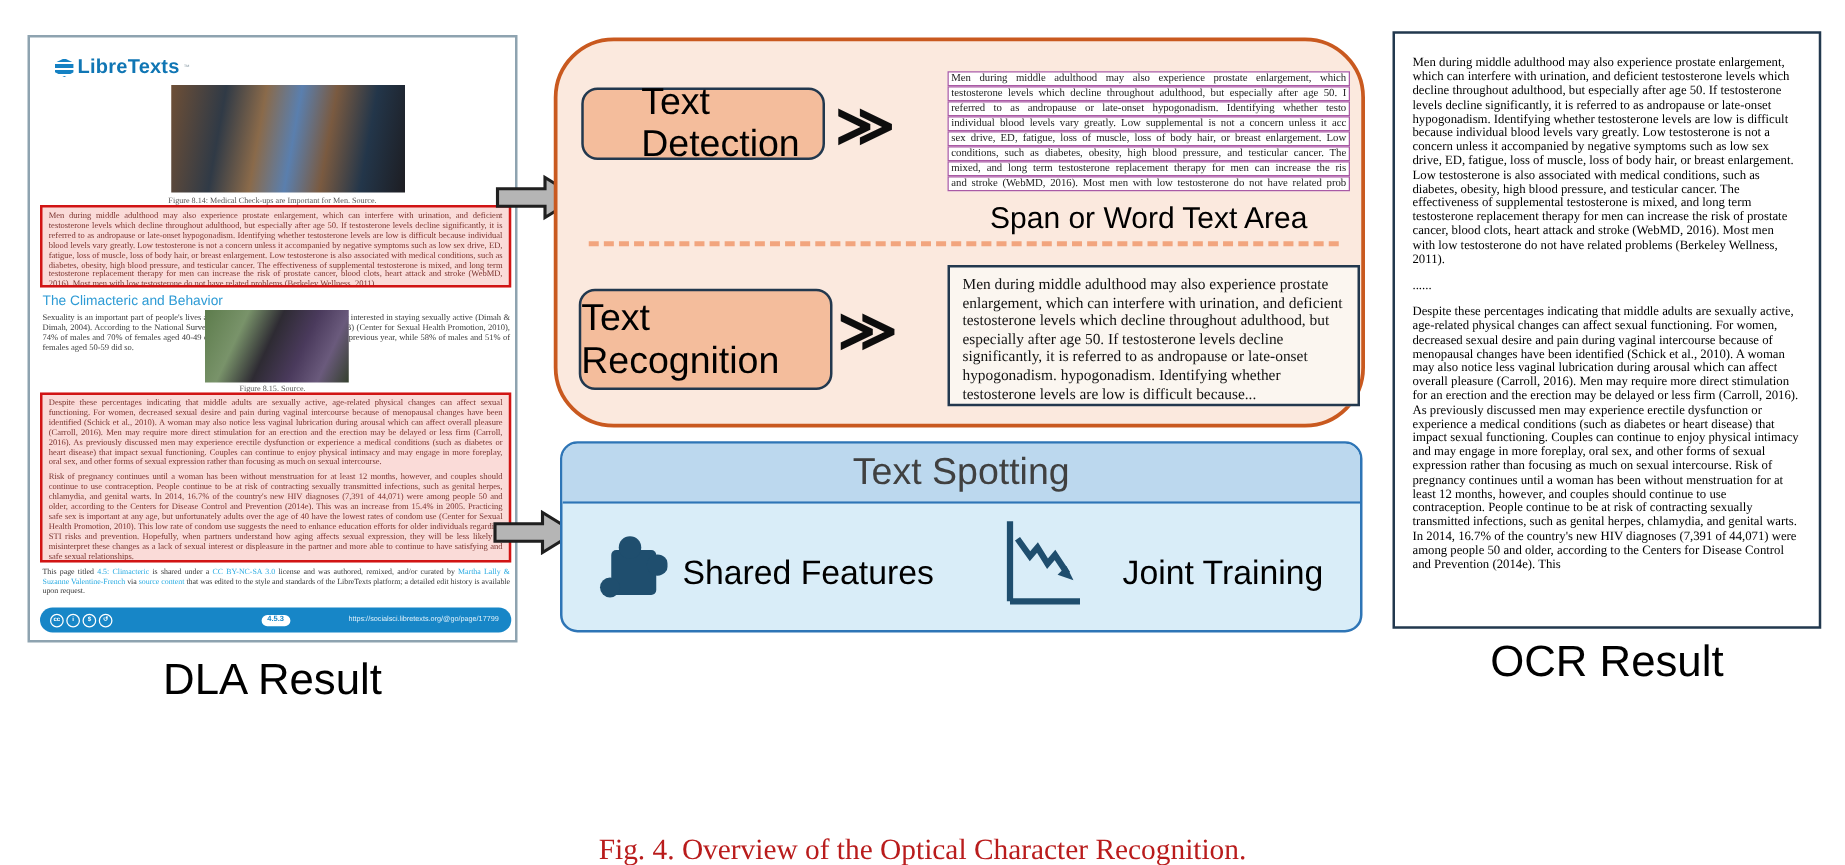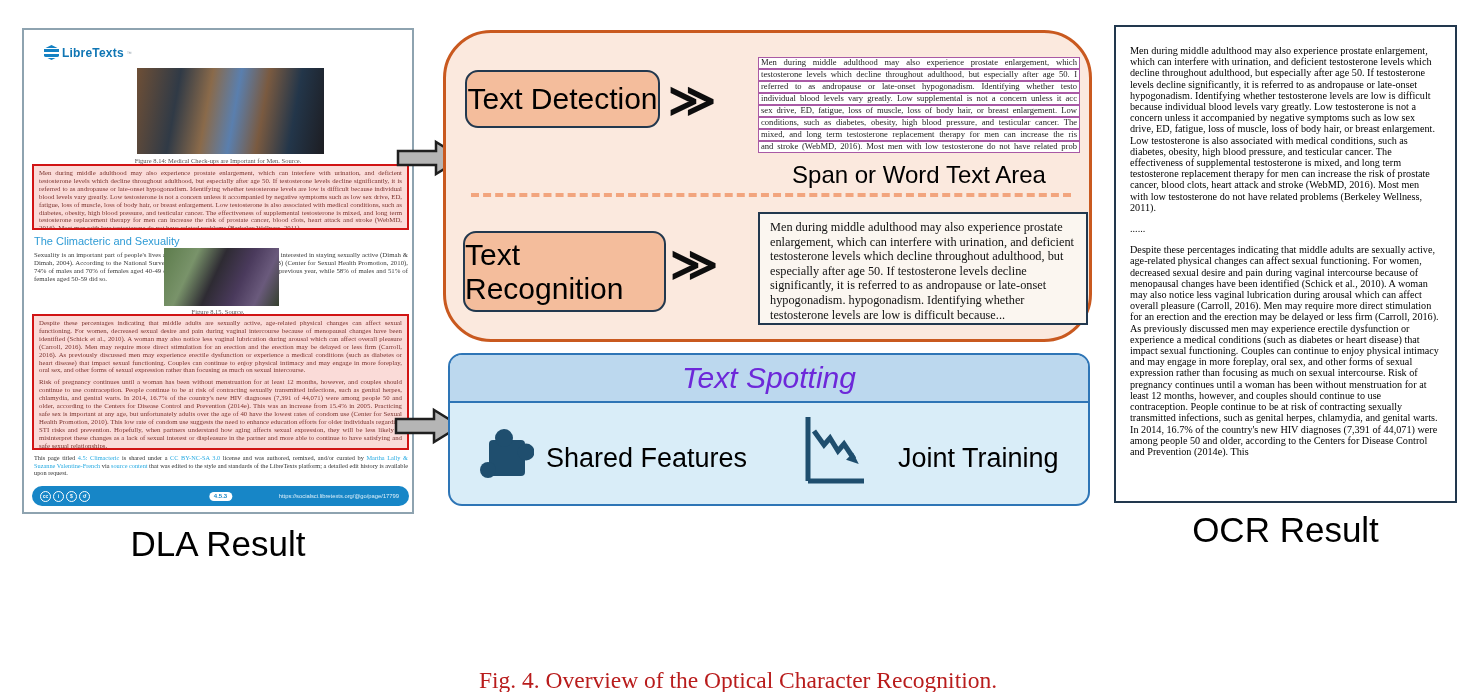--- a/index.html
+++ b/index.html
@@ -7,21 +7,21 @@
           font-family:"Liberation Sans",sans-serif;}
   .abs{position:absolute;}
 
   
   .doc-page{left:22px;top:28px;width:392px;height:486px;background:#fff;
             border:2px solid #8ea3b0;box-sizing:border-box;}
   .logo{left:20px;top:15px;display:flex;align-items:center;gap:3px;}
   .logo-hex{width:15px;height:15px;background:
             repeating-linear-gradient(180deg,#1481c3 0 3px,#ffffff 3px 4.5px);
             clip-path:polygon(50% 0,100% 25%,100% 75%,50% 100%,0 75%,0 25%);}
-  .logo-text{font-size:12px;font-weight:bold;color:#1076b4;letter-spacing:.2px;}
+  .logo-text{font-size:16px;font-weight:bold;color:#1076b4;letter-spacing:.2px;}
   .logo-tm{font-size:5px;color:#8a9aa5;vertical-align:super;}
   .photo1{left:113px;top:38px;width:187px;height:86px;
           background:linear-gradient(100deg,#6e4f36 0%,#303a46 22%,#8a6a4a 38%,#5a7fae 52%,#7a5a40 66%,#23364a 82%,#1d1d22 100%);}
   .photo2{left:140px;top:218px;width:115px;height:58px;
           background:linear-gradient(115deg,#5d7c4c 0%,#79936a 25%,#2e2b33 45%,#4a3a5c 65%,#6a5a7c 82%,#35402e 100%);}
   .tiny-caption{font-size:6.5px;color:#555;width:100%;text-align:center;font-family:"Liberation Serif",serif;}
   .red-box{left:8px;width:377px;border:2px solid #d11414;background:#fadbd8;box-sizing:border-box;
            padding:3px 5px;font-family:"Liberation Serif",serif;font-size:6.8px;line-height:7.9px;
            color:#7a332e;text-align:justify;overflow:hidden;}
   .doc-heading{left:10px;top:205px;font-size:11px;color:#2e9bd5;font-weight:500;}
@@ -58,21 +58,21 @@
   .dash-sep{left:25px;top:160px;width:600px;border-top:4.5px dashed #f2a57e;}
   .recog-box{left:312px;top:179px;width:330px;height:113px;background:#fbf6f0;border:2.5px solid #22384e;
              box-sizing:border-box;padding:6px 10px;font-family:"Liberation Serif",serif;
              font-size:12.3px;line-height:14.6px;color:#111;overflow:hidden;}
 
   
   .blue-box{left:448px;top:353px;width:642px;height:153px;background:#d9edf8;
             border:2px solid #2e75b6;border-radius:14px;box-sizing:border-box;}
   .blue-header{left:0;top:0;width:100%;height:48px;background:#bcd8ee;border-bottom:2px solid #2e75b6;
                border-radius:12px 12px 0 0;box-sizing:border-box;display:flex;align-items:center;
-               justify-content:center;font-size:30px;color:#6d28d9;font-style:italic;}
+               justify-content:center;font-size:30px;color:#404040;}
   .feat-label{font-size:27px;color:#000;}
 
   
   .ocr-box{left:1114px;top:25px;width:343px;height:478px;background:#fff;border:2.5px solid #22384e;
            box-sizing:border-box;padding:18px 16px 0 14px;font-family:"Liberation Serif",serif;
            font-size:10.2px;line-height:11.2px;color:#000;overflow:hidden;}
   .ocr-box p{margin:0 0 10px 0;}
 
   .fig-caption{left:0;top:667px;width:1476px;text-align:center;
                font-family:"Liberation Serif",serif;font-size:23.5px;color:#b91c1c;}
@@ -87,21 +87,21 @@
       <span class="logo-hex"></span>
       <span class="logo-text">LibreTexts</span>
       <span class="logo-tm">™</span>
     </div>
 
     <div class="abs photo1"></div>
     <div class="abs tiny-caption" style="left:0;top:127px;">Figure 8.14: Medical Check-ups are Important for Men. Source.</div>
 
     <div class="abs red-box" style="top:134px;height:66px;">Men during middle adulthood may also experience prostate enlargement, which can interfere with urination, and deficient testosterone levels which decline throughout adulthood, but especially after age 50. If testosterone levels decline significantly, it is referred to as andropause or late-onset hypogonadism. Identifying whether testosterone levels are low is difficult because individual blood levels vary greatly. Low testosterone is not a concern unless it accompanied by negative symptoms such as low sex drive, ED, fatigue, loss of muscle, loss of body hair, or breast enlargement. Low testosterone is also associated with medical conditions, such as diabetes, obesity, high blood pressure, and testicular cancer. The effectiveness of supplemental testosterone is mixed, and long term testosterone replacement therapy for men can increase the risk of prostate cancer, blood clots, heart attack and stroke (WebMD, 2016). Most men with low testosterone do not have related problems (Berkeley Wellness, 2011).</div>
 
-    <div class="abs doc-heading">The Climacteric and Sexuality</div>
+    <div class="abs doc-heading">The Climacteric and Behavior</div>
     <div class="abs doc-para">Sexuality is an important part of people's lives at any age, and many older adults are very interested in staying sexually active (Dimah &amp; Dimah, 2004). According to the National Survey of Sexual Health and Behavior (NSSHB) (Center for Sexual Health Promotion, 2010), 74% of males and 70% of females aged 40-49 engaged in vaginal intercourse during the previous year, while 58% of males and 51% of females aged 50-59 did so.</div>
 
     <div class="abs photo2"></div>
     <div class="abs tiny-caption" style="left:0;top:278px;">Figure 8.15. Source.</div>
 
     <div class="abs red-box" style="top:284px;height:136px;">
       <div>Despite these percentages indicating that middle adults are sexually active, age-related physical changes can affect sexual functioning. For women, decreased sexual desire and pain during vaginal intercourse because of menopausal changes have been identified (Schick et al., 2010). A woman may also notice less vaginal lubrication during arousal which can affect overall pleasure (Carroll, 2016). Men may require more direct stimulation for an erection and the erection may be delayed or less firm (Carroll, 2016). As previously discussed men may experience erectile dysfunction or experience a medical conditions (such as diabetes or heart disease) that impact sexual functioning. Couples can continue to enjoy physical intimacy and may engage in more foreplay, oral sex, and other forms of sexual expression rather than focusing as much on sexual intercourse.</div>
       <div style="margin-top:4px;">Risk of pregnancy continues until a woman has been without menstruation for at least 12 months, however, and couples should continue to use contraception. People continue to be at risk of contracting sexually transmitted infections, such as genital herpes, chlamydia, and genital warts. In 2014, 16.7% of the country's new HIV diagnoses (7,391 of 44,071) were among people 50 and older, according to the Centers for Disease Control and Prevention (2014e). This was an increase from 15.4% in 2005. Practicing safe sex is important at any age, but unfortunately adults over the age of 40 have the lowest rates of condom use (Center for Sexual Health Promotion, 2010). This low rate of condom use suggests the need to enhance education efforts for older individuals regarding STI risks and prevention. Hopefully, when partners understand how aging affects sexual expression, they will be less likely to misinterpret these changes as a lack of sexual interest or displeasure in the partner and more able to continue to have satisfying and safe sexual relationships.</div>
     </div>
 
@@ -125,21 +125,21 @@
 
   <svg class="abs block-arrow" style="left:396px;top:140px;" width="68" height="36">
     <polygon points="2,11 40,11 40,2 66,18 40,34 40,25 2,25" fill="#b5b5b5" stroke="#1f1f1f" stroke-width="2.5"></polygon>
   </svg>
   <svg class="abs block-arrow" style="left:394px;top:408px;" width="68" height="36">
     <polygon points="2,11 40,11 40,2 66,18 40,34 40,25 2,25" fill="#b5b5b5" stroke="#1f1f1f" stroke-width="2.5"></polygon>
   </svg>
 
   <div class="abs orange-box">
 
-    <div class="abs pill-btn" style="left:19px;top:37px;width:195px;height:58px;">Text Detection</div>
+    <div class="abs pill-btn" style="left:19px;top:37px;width:195px;height:58px;padding-left:46px;">Text Detection</div>
     <div class="abs chevrons" style="left:222px;top:44px;">≫</div>
 
     <div class="abs span-area">
       <div class="span-line">Men during middle adulthood may also experience prostate enlargement, which</div>
       <div class="span-line">testosterone levels which decline throughout adulthood, but especially after age 50. I</div>
       <div class="span-line">referred to as andropause or late-onset hypogonadism. Identifying whether testo</div>
       <div class="span-line">individual blood levels vary greatly. Low supplemental is not a concern unless it acc</div>
       <div class="span-line">sex drive, ED, fatigue, loss of muscle, loss of body hair, or breast enlargement. Low</div>
       <div class="span-line">conditions, such as diabetes, obesity, high blood pressure, and testicular cancer. The</div>
       <div class="span-line">mixed, and long term testosterone replacement therapy for men can increase the ris</div>

